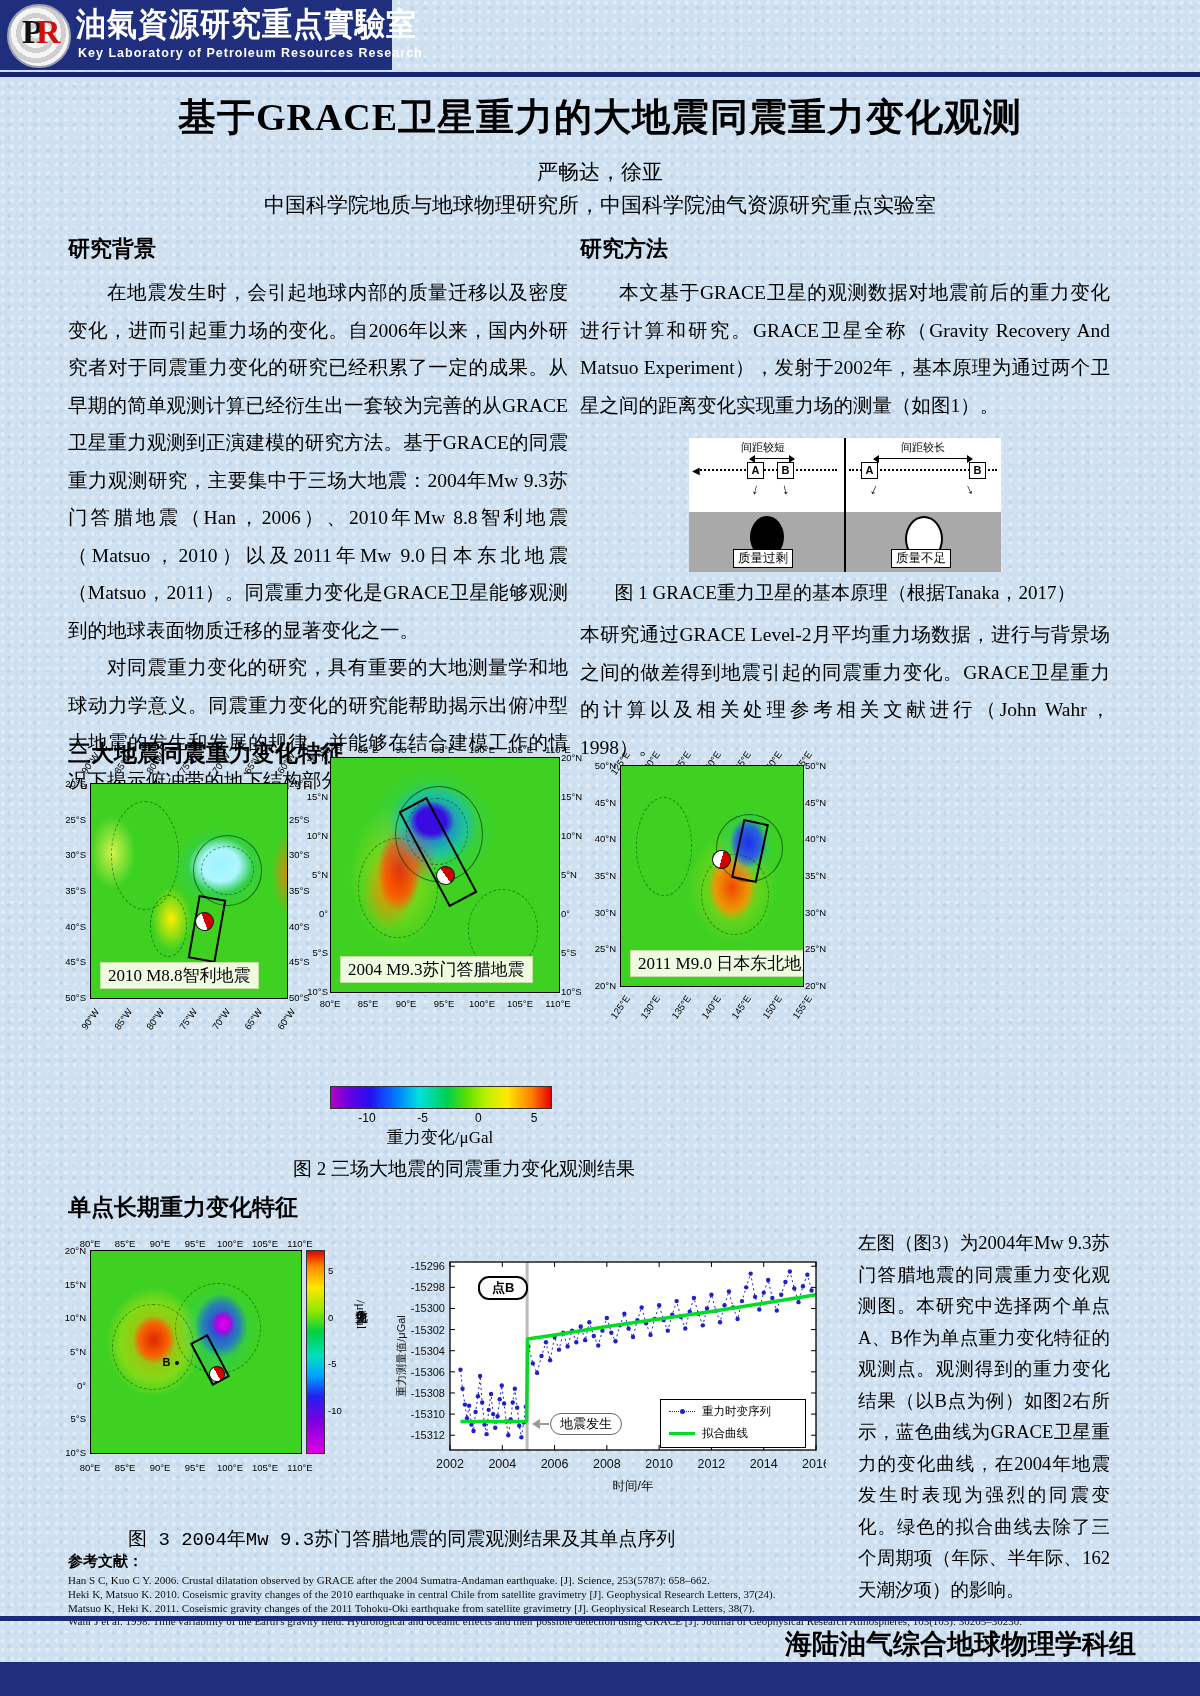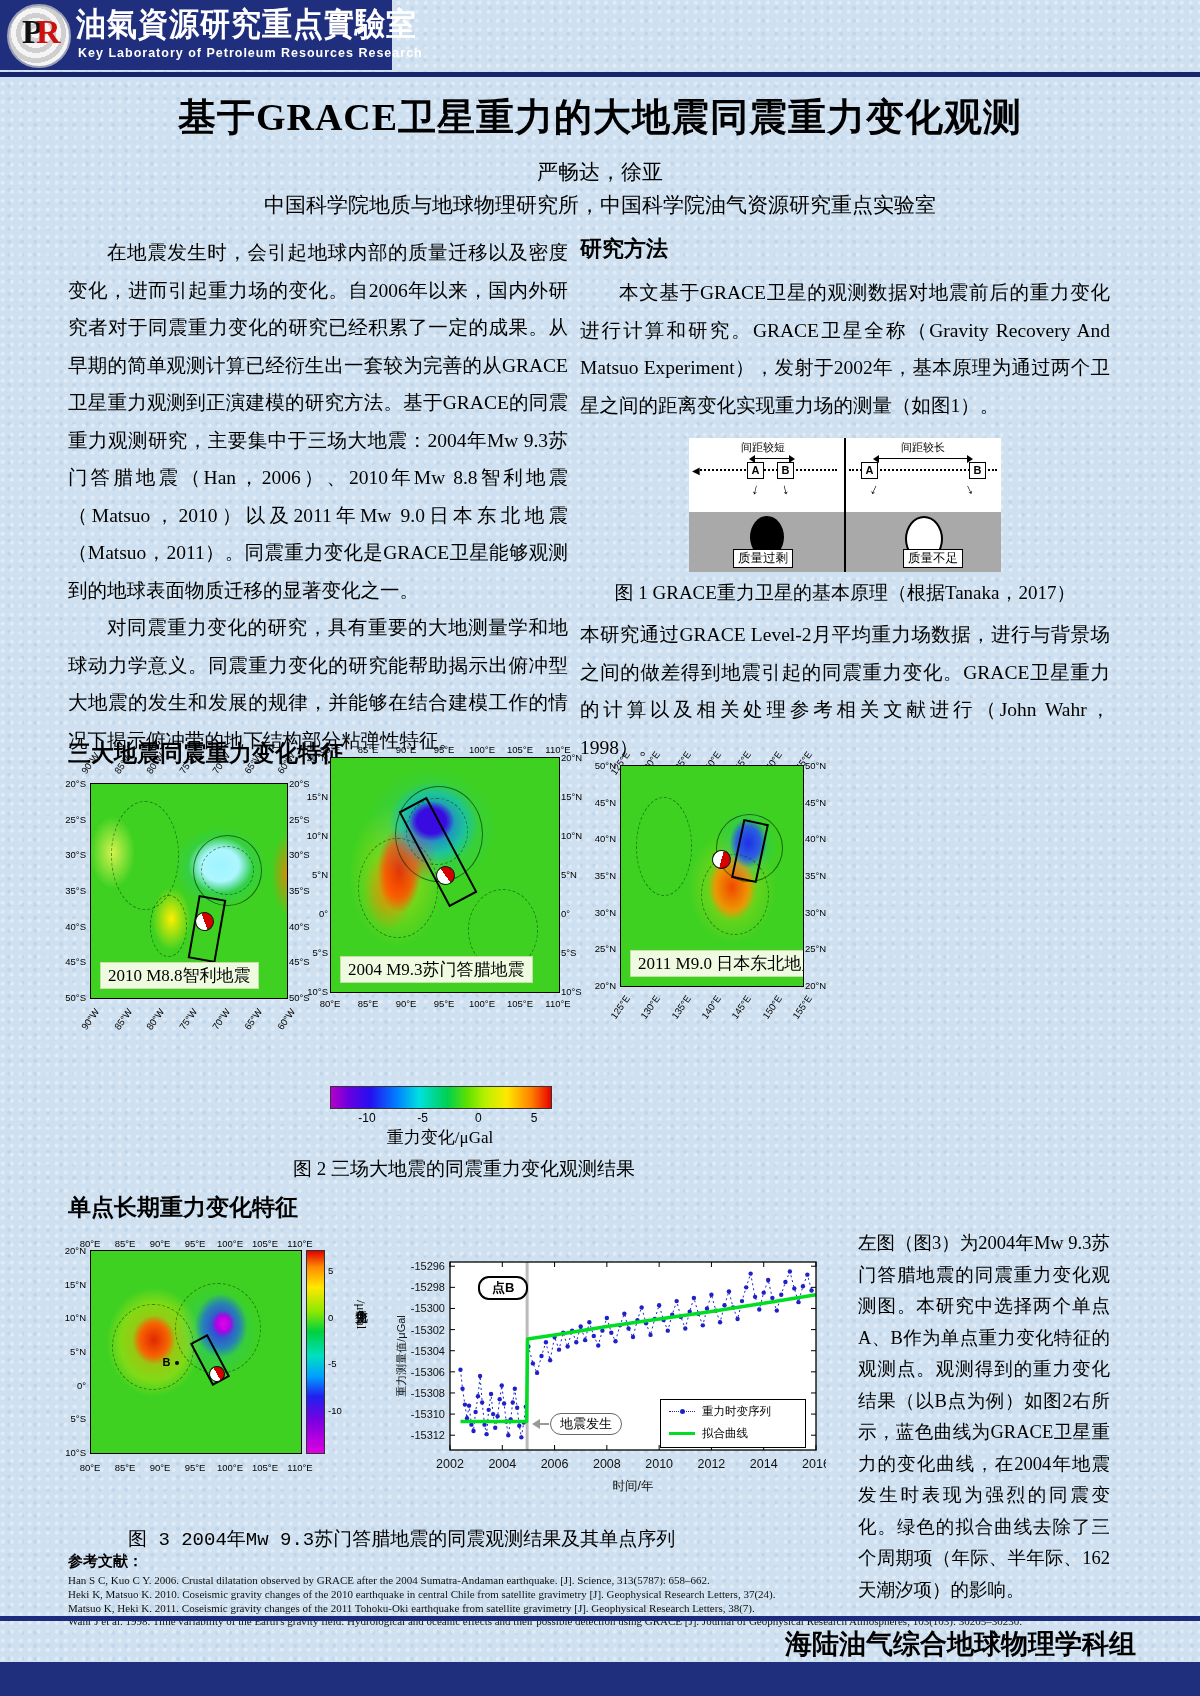--- a/index.html
+++ b/index.html
@@ -117,20 +117,21 @@
     <div class="banner-cn">油氣資源研究重点實驗室</div>
     <div class="banner-en">Key Laboratory of Petroleum Resources Research</div>
   </div>
   <div class="header-rule"></div>
 
   <div class="main-title">基于GRACE卫星重力的大地震同震重力变化观测</div>
   <div class="authors">严畅达，徐亚</div>
   <div class="affil">中国科学院地质与地球物理研究所，中国科学院油气资源研究重点实验室</div>
 
   <div class="col col-left">
+    <h2 class="sec-h">研究背景</h2>
     <p>在地震发生时，会引起地球内部的质量迁移以及密度变化，进而引起重力场的变化。自2006年以来，国内外研究者对于同震重力变化的研究已经积累了一定的成果。从早期的简单观测计算已经衍生出一套较为完善的从GRACE卫星重力观测到正演建模的研究方法。基于GRACE的同震重力观测研究，主要集中于三场大地震：2004年Mw 9.3苏门答腊地震（Han，2006）、2010年Mw 8.8智利地震（Matsuo，2010）以及2011年Mw 9.0日本东北地震（Matsuo，2011）。同震重力变化是GRACE卫星能够观测到的地球表面物质迁移的显著变化之一。</p>
     <p>对同震重力变化的研究，具有重要的大地测量学和地球动力学意义。同震重力变化的研究能帮助揭示出俯冲型大地震的发生和发展的规律，并能够在结合建模工作的情况下揭示俯冲带的地下结构部分粘弹性特征。</p>
   </div>
 
   <div class="col col-right">
     <h2 class="sec-h">研究方法</h2>
     <p>本文基于GRACE卫星的观测数据对地震前后的重力变化进行计算和研究。GRACE卫星全称（Gravity Recovery And Matsuo Experiment），发射于2002年，基本原理为通过两个卫星之间的距离变化实现重力场的测量（如图1）。</p>
 
     <div class="fig1">
       <div class="f1-ground"></div>
@@ -148,21 +149,21 @@
       <div class="f1-tag" style="left:44px;">质量过剩</div>
 
       <div class="f1-dist" style="left:212px;">间距较长</div>
       <div class="f1-spread" style="left:186px;width:96px;"></div>
       <div class="f1-dots" style="left:160px;width:148px;"></div>
       <div class="f1-sat" style="left:172px;">A</div>
       <div class="f1-sat" style="left:280px;">B</div>
       <span class="f1-dn" style="left:182px;transform:rotate(25deg);">↓</span>
       <span class="f1-dn" style="left:276px;transform:rotate(-25deg);">↓</span>
       <div class="f1-mass" style="left:216px;background:#fff;border:2px solid #000;"></div>
-      <div class="f1-tag" style="left:202px;margin-left:12px;">质量不足</div>
+      <div class="f1-tag" style="left:202px;">质量不足</div>
     </div>
     <div class="fig-cap">图 1 GRACE重力卫星的基本原理（根据Tanaka，2017）</div>
 
     <p style="text-indent:0;">本研究通过GRACE Level-2月平均重力场数据，进行与背景场之间的做差得到地震引起的同震重力变化。GRACE卫星重力的计算以及相关处理参考相关文献进行（John Wahr，1998）。</p>
   </div>
 
   <div class="blk-h" style="left:68px;top:738px;">三大地震同震重力变化特征</div>
 
   <div class="tickrow" style="left:90px;top:748px;width:196px;height:30px;">
       <span class="tick" style="left: 0%; transform: translate(-50%, -50%) rotate(-55deg);">90°W</span>
@@ -560,21 +561,21 @@
       </div>
     </div>
   </div>
 
   <div class="caption" style="left:128px;top:1526px;font-family:Liberation Mono, monospace;">图 3 2004年Mw 9.3苏门答腊地震的同震观测结果及其单点序列</div>
 
   <div class="side-desc" style="left:858px;top:1228px;line-height:31.5px;">左图（图3）为2004年Mw 9.3苏门答腊地震的同震重力变化观测图。本研究中选择两个单点A、B作为单点重力变化特征的观测点。观测得到的重力变化结果（以B点为例）如图2右所示，蓝色曲线为GRACE卫星重力的变化曲线，在2004年地震发生时表现为强烈的同震变化。绿色的拟合曲线去除了三个周期项（年际、半年际、162天潮汐项）的影响。</div>
 
   <div class="refs-h" style="left:68px;top:1552px;">参考文献：</div>
   <div class="refs" style="left:68px;top:1574px;">
-      <div>Han S C, Kuo C Y. 2006. Crustal dilatation observed by GRACE after the 2004 Sumatra-Andaman earthquake. [J]. Science, 313(5787): 658–662.</div>
+      <div>Han S C, Kuo C Y. 2006. Crustal dilatation observed by GRACE after the 2004 Sumatra-Andaman earthquake. [J]. Science, 253(5787): 658–662.</div>
       <div>Heki K, Matsuo K. 2010. Coseismic gravity changes of the 2010 earthquake in central Chile from satellite gravimetry [J]. Geophysical Research Letters, 37(24).</div>
       <div>Matsuo K, Heki K. 2011. Coseismic gravity changes of the 2011 Tohoku-Oki earthquake from satellite gravimetry [J]. Geophysical Research Letters, 38(7).</div>
       <div>Wahr J et al. 1998. Time variability of the Earth's gravity field: Hydrological and oceanic effects and their possible detection using GRACE [J]. Journal of Geophysical Research Atmospheres, 103(103): 30205–30230.</div>
     </div>
 
   <div class="foot-rule"></div>
   <div class="foot-text">海陆油气综合地球物理学科组</div>
   <div class="foot-band"></div>
 
 </div>

